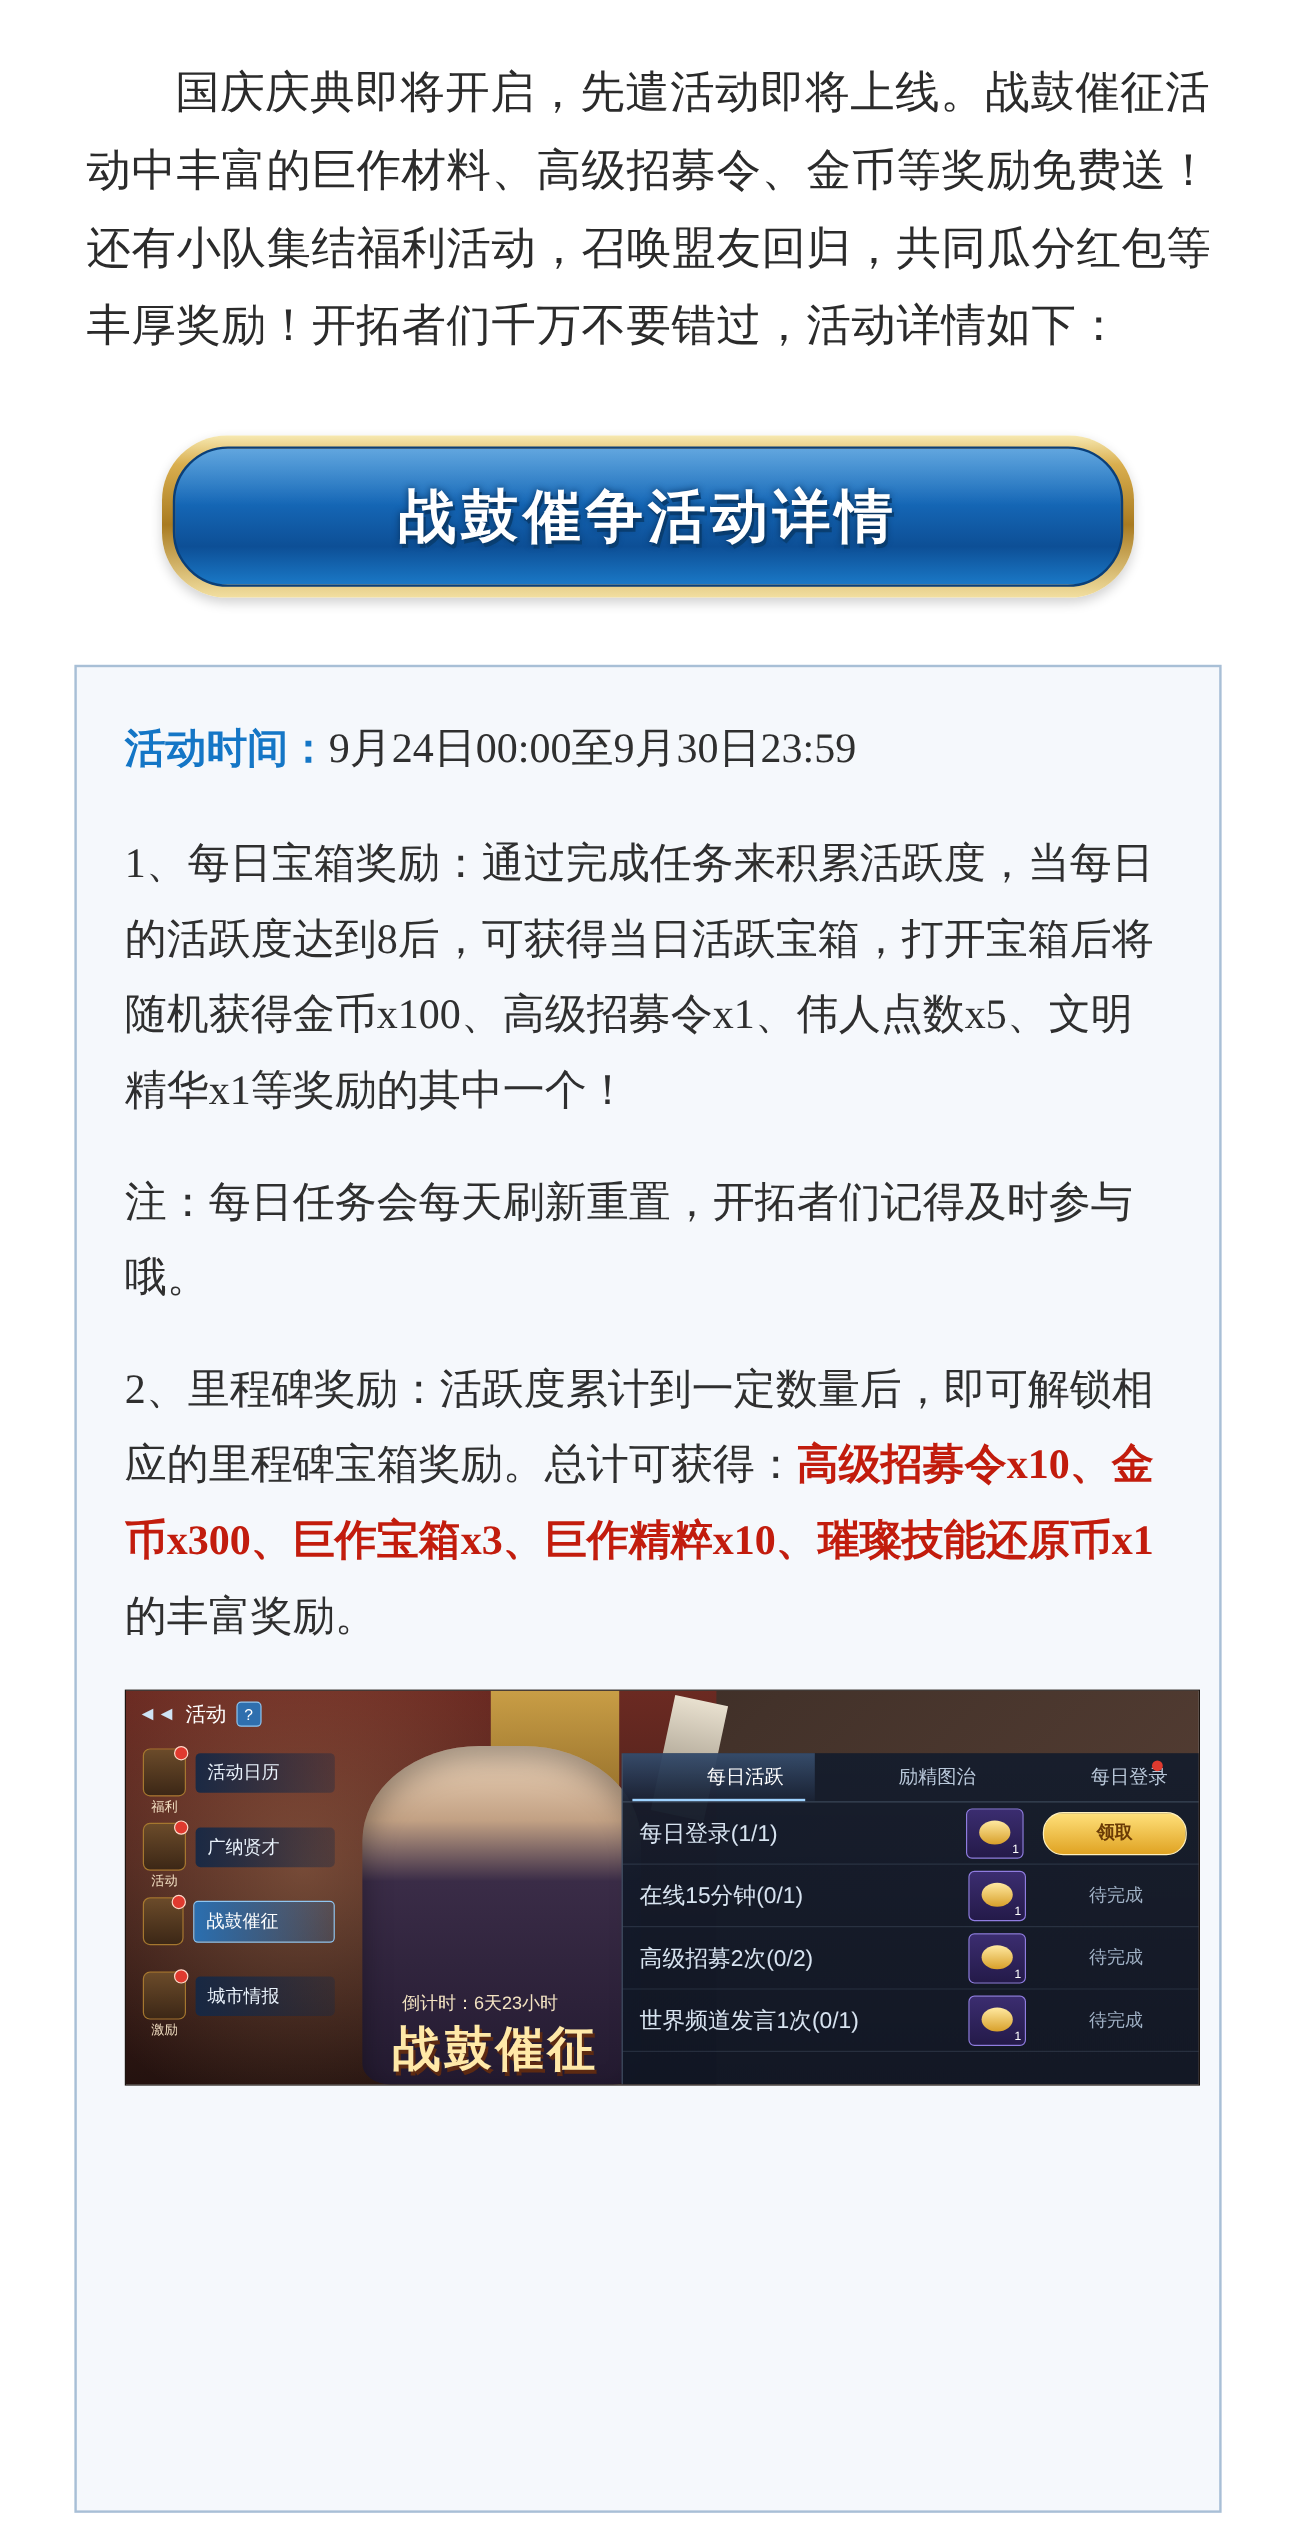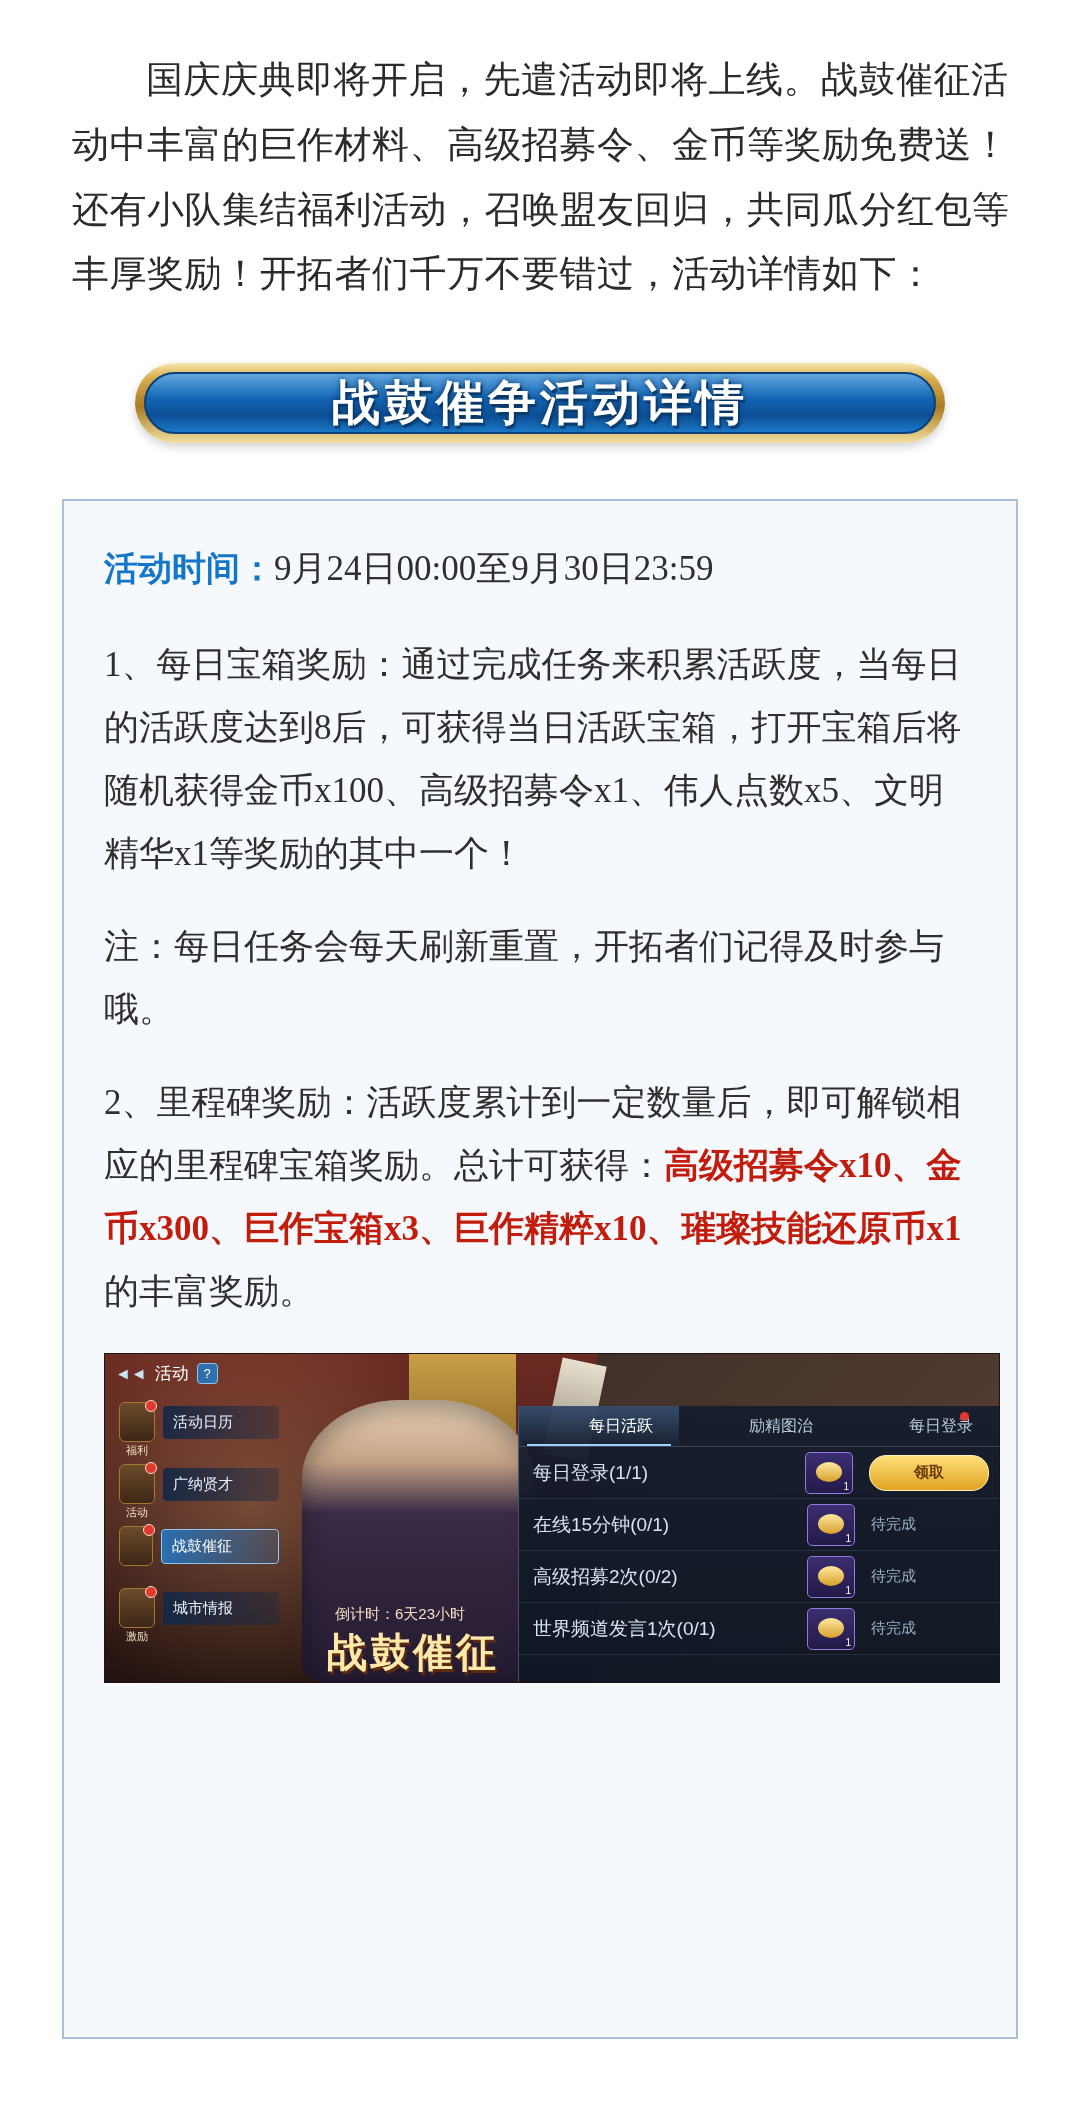--- a/index.html
+++ b/index.html
@@ -25,33 +25,33 @@
 
   
   .intro {
     margin: 0;
     padding: 48px 64px 0 72px;
     font-size: 37px;
     line-height: 1.75;
     letter-spacing: 0.5px;
     text-indent: 2em;
     color: #2b2b2b;
-    font-family: Liberation Serif, serif;
+    font-family: Liberation Mono, monospace;
   }
 
   
   .banner-wrap {
     margin-top: 56px;
     display: flex;
     justify-content: center;
   }
   .banner {
     position: relative;
     width: 810px;
-    height: 80px;
+    height: 135px;
     border-radius: 54px;
     background: linear-gradient(180deg, #f6e8b0 0%, #d9ae4e 18%, #a97b21 55%, #f2dfa0 100%);
     padding: 9px;
     box-sizing: border-box;
     box-shadow: 0 4px 10px rgba(0,0,0,0.18);
   }
   .banner-inner {
     width: 100%;
     height: 100%;
     border-radius: 46px;
@@ -261,21 +261,21 @@
     position: absolute; right: 3px; bottom: 1px; font-size: 10px; color: #fff;
   }
   .btn-claim {
     width: 118px; height: 34px; border-radius: 17px;
     background: linear-gradient(180deg, #ffe07a, #e0a323);
     border: 1px solid #fff0bd;
     color: #6a3b06; font-size: 15px; font-weight: bold;
     display: flex; align-items: center; justify-content: center;
   }
   .task-state {
-    width: 118px; text-align: left; color: #9fb0c4; font-size: 15px;
+    width: 118px; text-align: center; color: #9fb0c4; font-size: 15px;
   }
 </style>
 </head>
 <body>
 
 <div class="page">
 
   <p class="intro">国庆庆典即将开启，先遣活动即将上线。战鼓催征活动中丰富的巨作材料、高级招募令、金币等奖励免费送！还有小队集结福利活动，召唤盟友回归，共同瓜分红包等丰厚奖励！开拓者们千万不要错过，活动详情如下：</p>
 
   <div class="banner-wrap">

